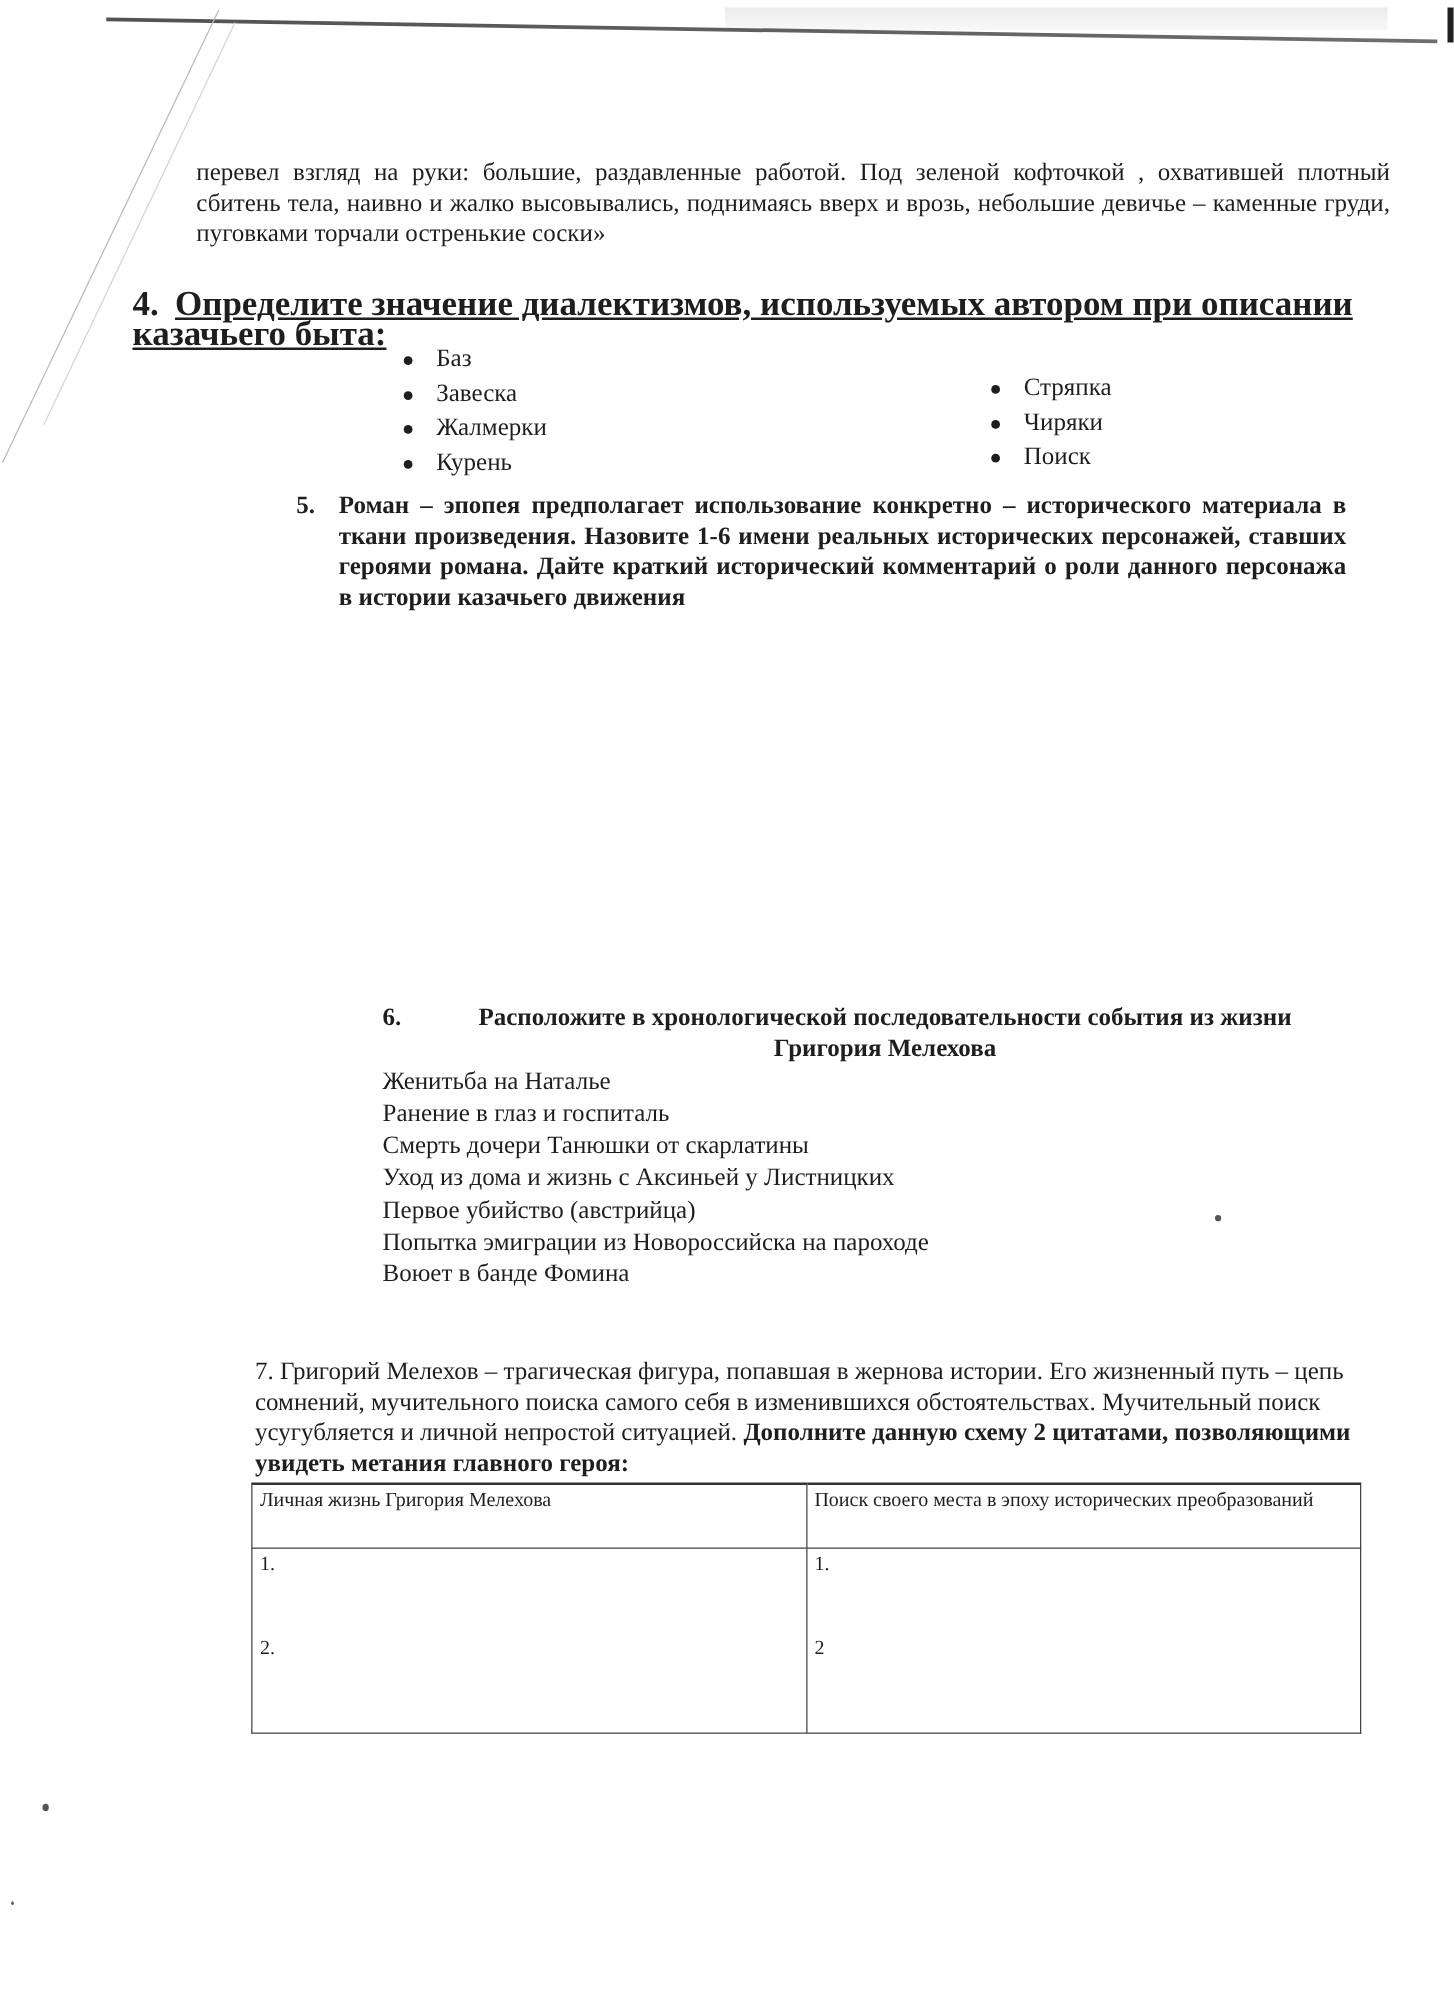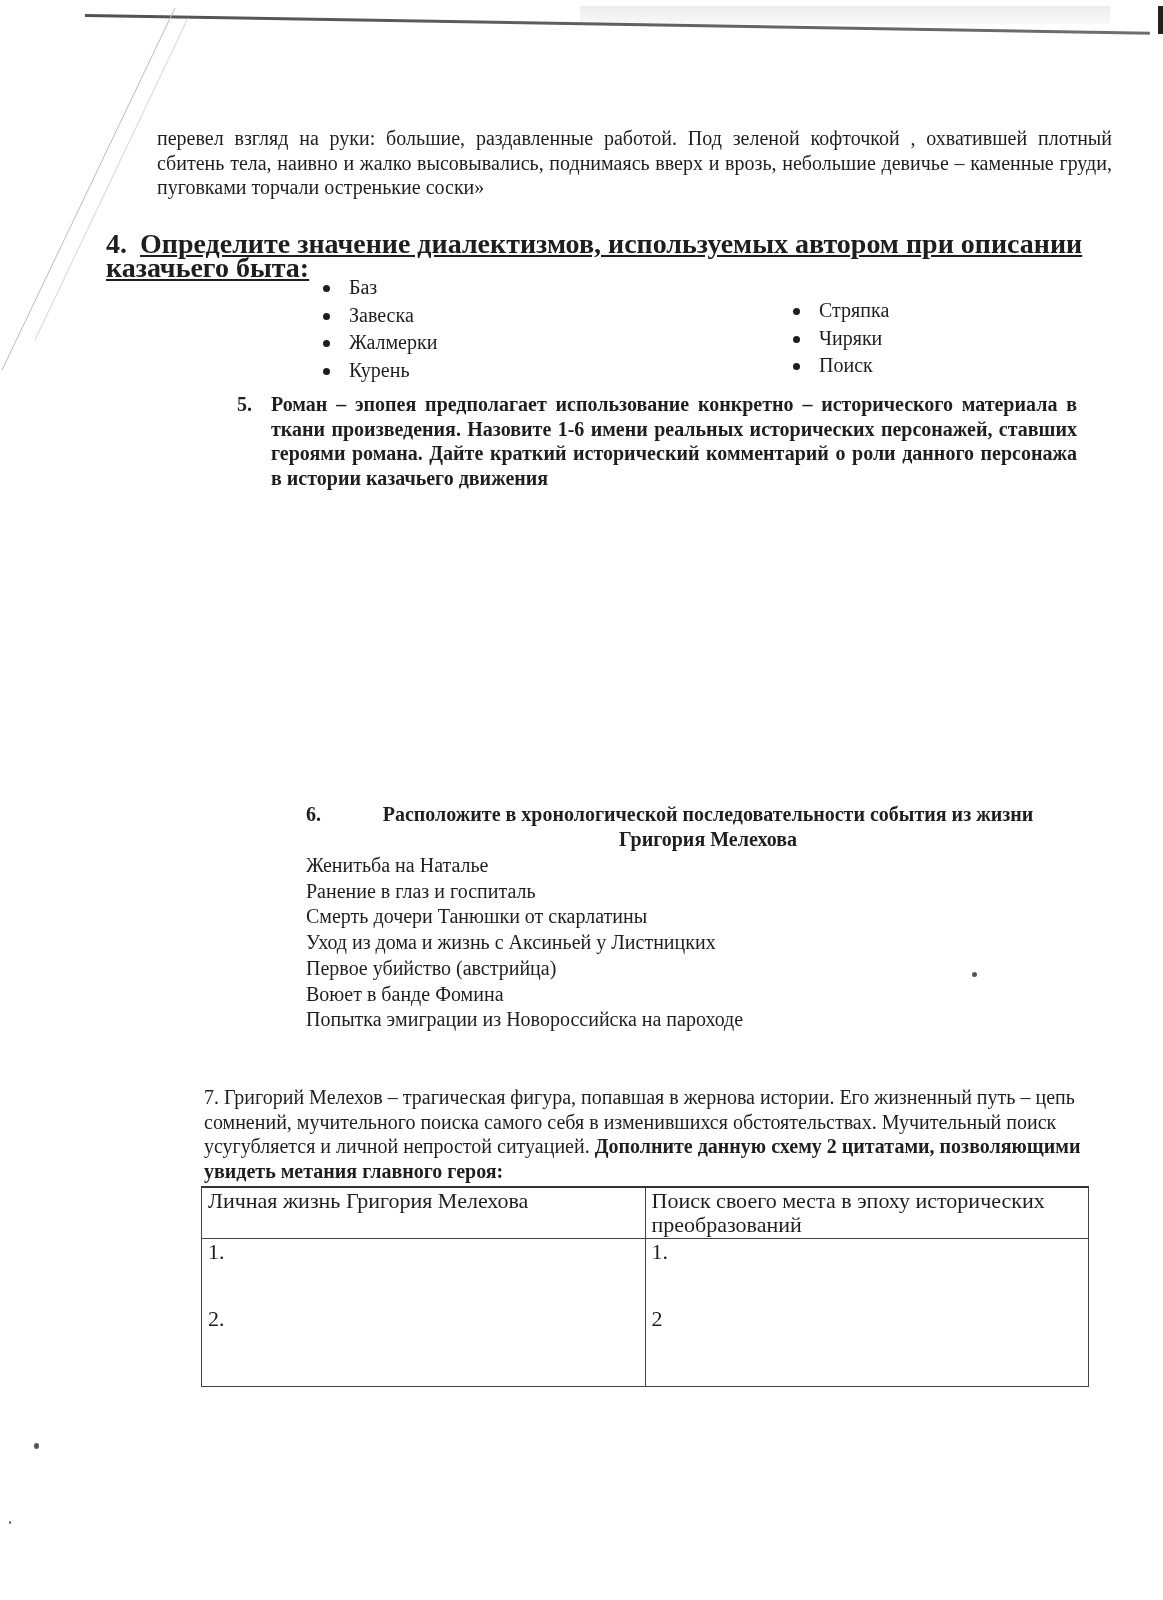--- a/index.html
+++ b/index.html
@@ -30,21 +30,21 @@
   .q-bold { font-weight: bold; }
   .num { display: inline-block; }
   .bullets { list-style: none; margin: 17px; padding: 0; font-size: 20px; line-height: 27.5px; }
   .bullets li { position: relative; padding-left: 30px; }
   .bullets li .dot {
     position: absolute; left: 4px; top: 11px; width: 7px; height: 7px; border-radius: 50%; background: #1e1e1e;
   }
   .events { font-size: 20px; line-height: 25.7px; }
   table.scheme {
     position: absolute; left: 201px; top: 1186px; width: 888px; border-collapse: collapse;
-    font-size: 22px; line-height: 24px;
+    font-size: 16px; line-height: 24px;
   }
   table.scheme td {
     border: 1.5px solid #444; vertical-align: top; padding: 1px 6px; width: 50%;
   }
   table.scheme tr.head td { height: 48px; border-top: 2px solid #333; }
   table.scheme tr.body td { height: 145px; }
   .cell-item { display: block; }
   .cell-item + .cell-item { margin-top: 43px; }
   .speck { position: absolute; background: #555; border-radius: 50%; }
 </style>
@@ -84,22 +84,22 @@
 <div class="abs q-bold" style="left:306px; top:802px; width:770px; font-size:20px; line-height:25px;">
   <span class="abs" style="left:0; top:0;">6.</span>
   <div style="margin-left:34px;text-align:center;">Расположите в хронологической последовательности события из жизни Григория Мелехова</div>
 </div>
 <div class="abs events" style="left:306px; top:853px; width:700px;">
   <div>Женитьба на Наталье</div>
   <div>Ранение в глаз и госпиталь</div>
   <div>Смерть дочери Танюшки от скарлатины</div>
   <div>Уход из дома и жизнь с Аксиньей у Листницких</div>
   <div>Первое убийство (австрийца)</div>
+  <div>Попытка эмиграции из Новороссийска на пароходе</div>
   <div>Воюет в банде Фомина</div>
-  <div>Попытка эмиграции из Новороссийска на пароходе</div>
 </div>
 
 <div class="abs" style="left:204px; top:1085px; width:880px; font-size:20px; line-height:24.5px;">
   <span>7.</span>
   <span>Григорий Мелехов – трагическая фигура, попавшая в жернова истории. Его жизненный путь – цепь сомнений, мучительного поиска самого себя в изменившихся обстоятельствах. Мучительный поиск усугубляется и личной непростой ситуацией.</span>
   <b>Дополните данную схему 2 цитатами, позволяющими увидеть метания главного героя:</b>
 </div>
 
 <table class="scheme">
   <tbody>

